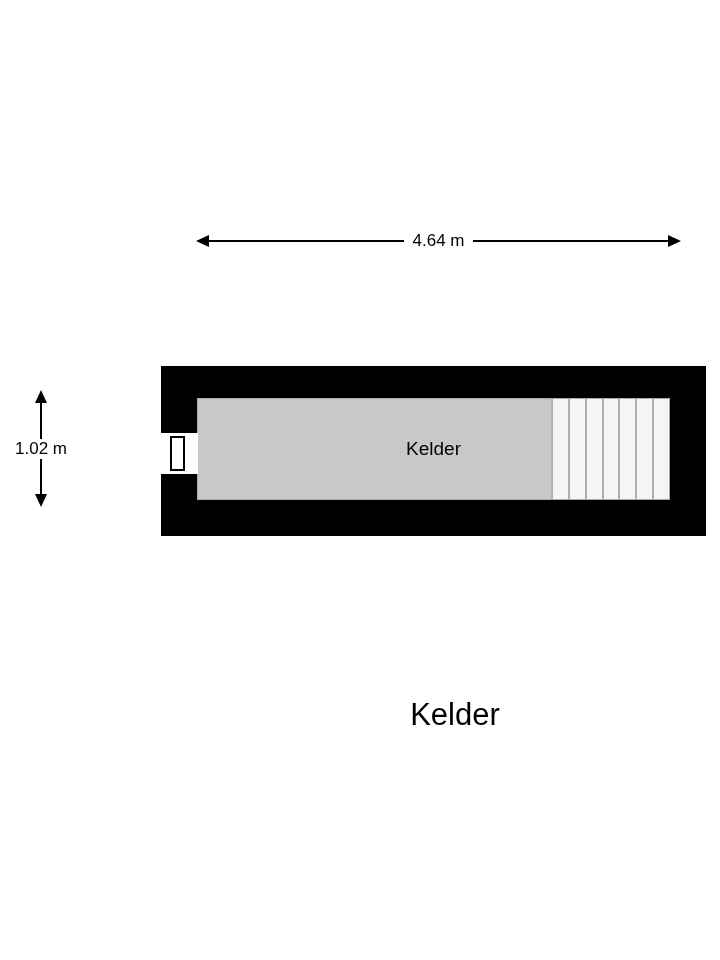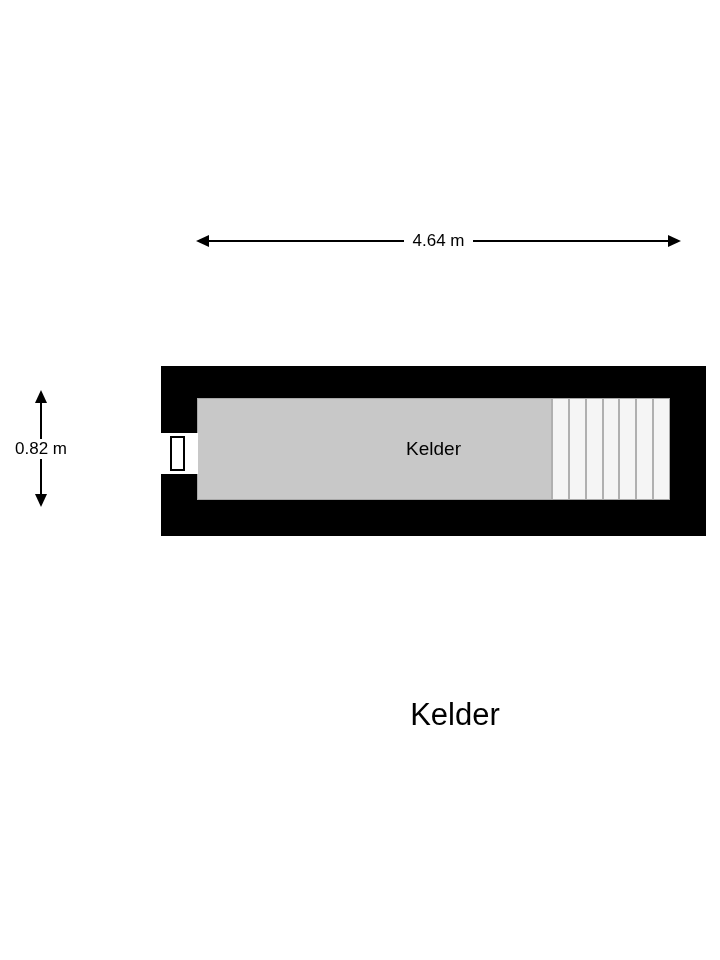--- a/index.html
+++ b/index.html
@@ -170,21 +170,21 @@
     <div class="line"></div>
     <div class="head-left"></div>
     <div class="head-right"></div>
     <span class="dim-label">4.64 m</span>
   </div>
 
   <div id="dim-height">
     <div class="line"></div>
     <div class="head-top"></div>
     <div class="head-bottom"></div>
-    <span class="dim-label">0.82 m</span>
+    <span class="dim-label">1.02 m</span>
   </div>
 
   <div id="floorplan">
     <div id="room-interior">
       <div id="stairs">
           <div class="step"></div>
           <div class="step"></div>
           <div class="step"></div>
           <div class="step"></div>
           <div class="step"></div>

